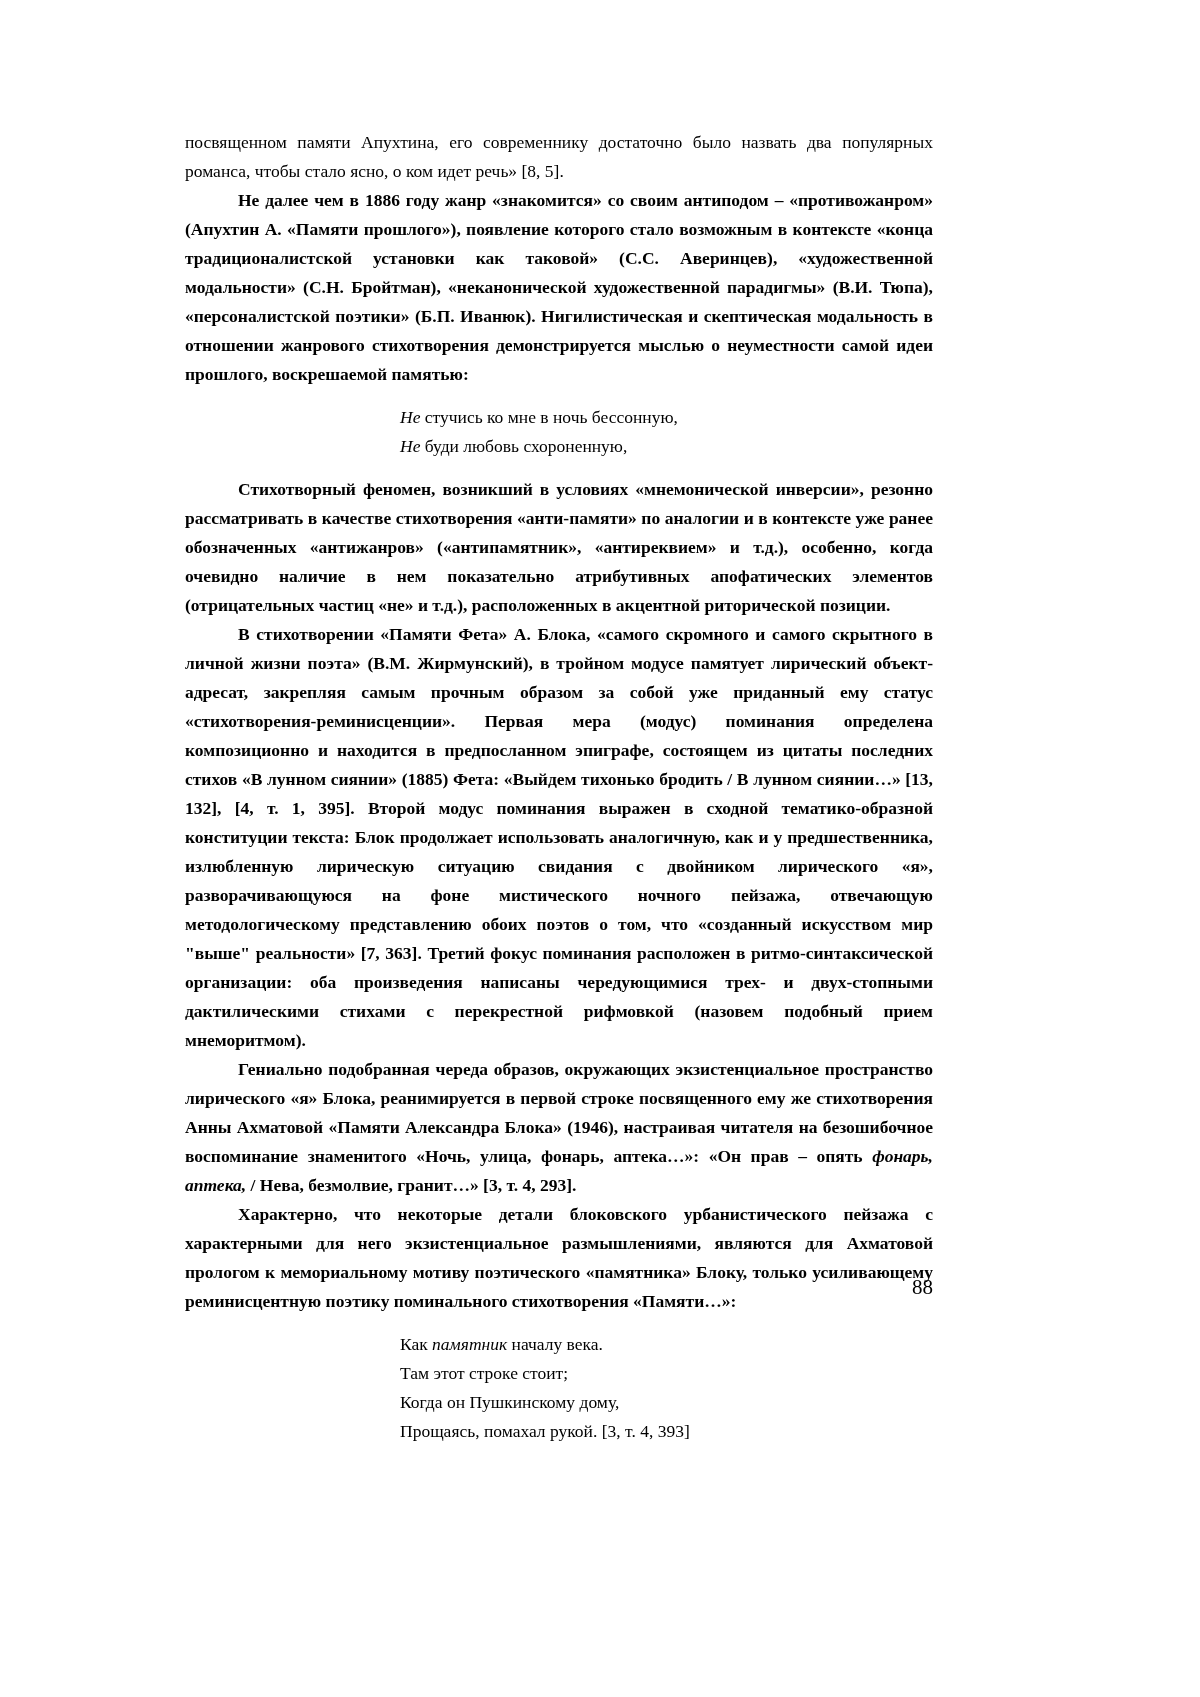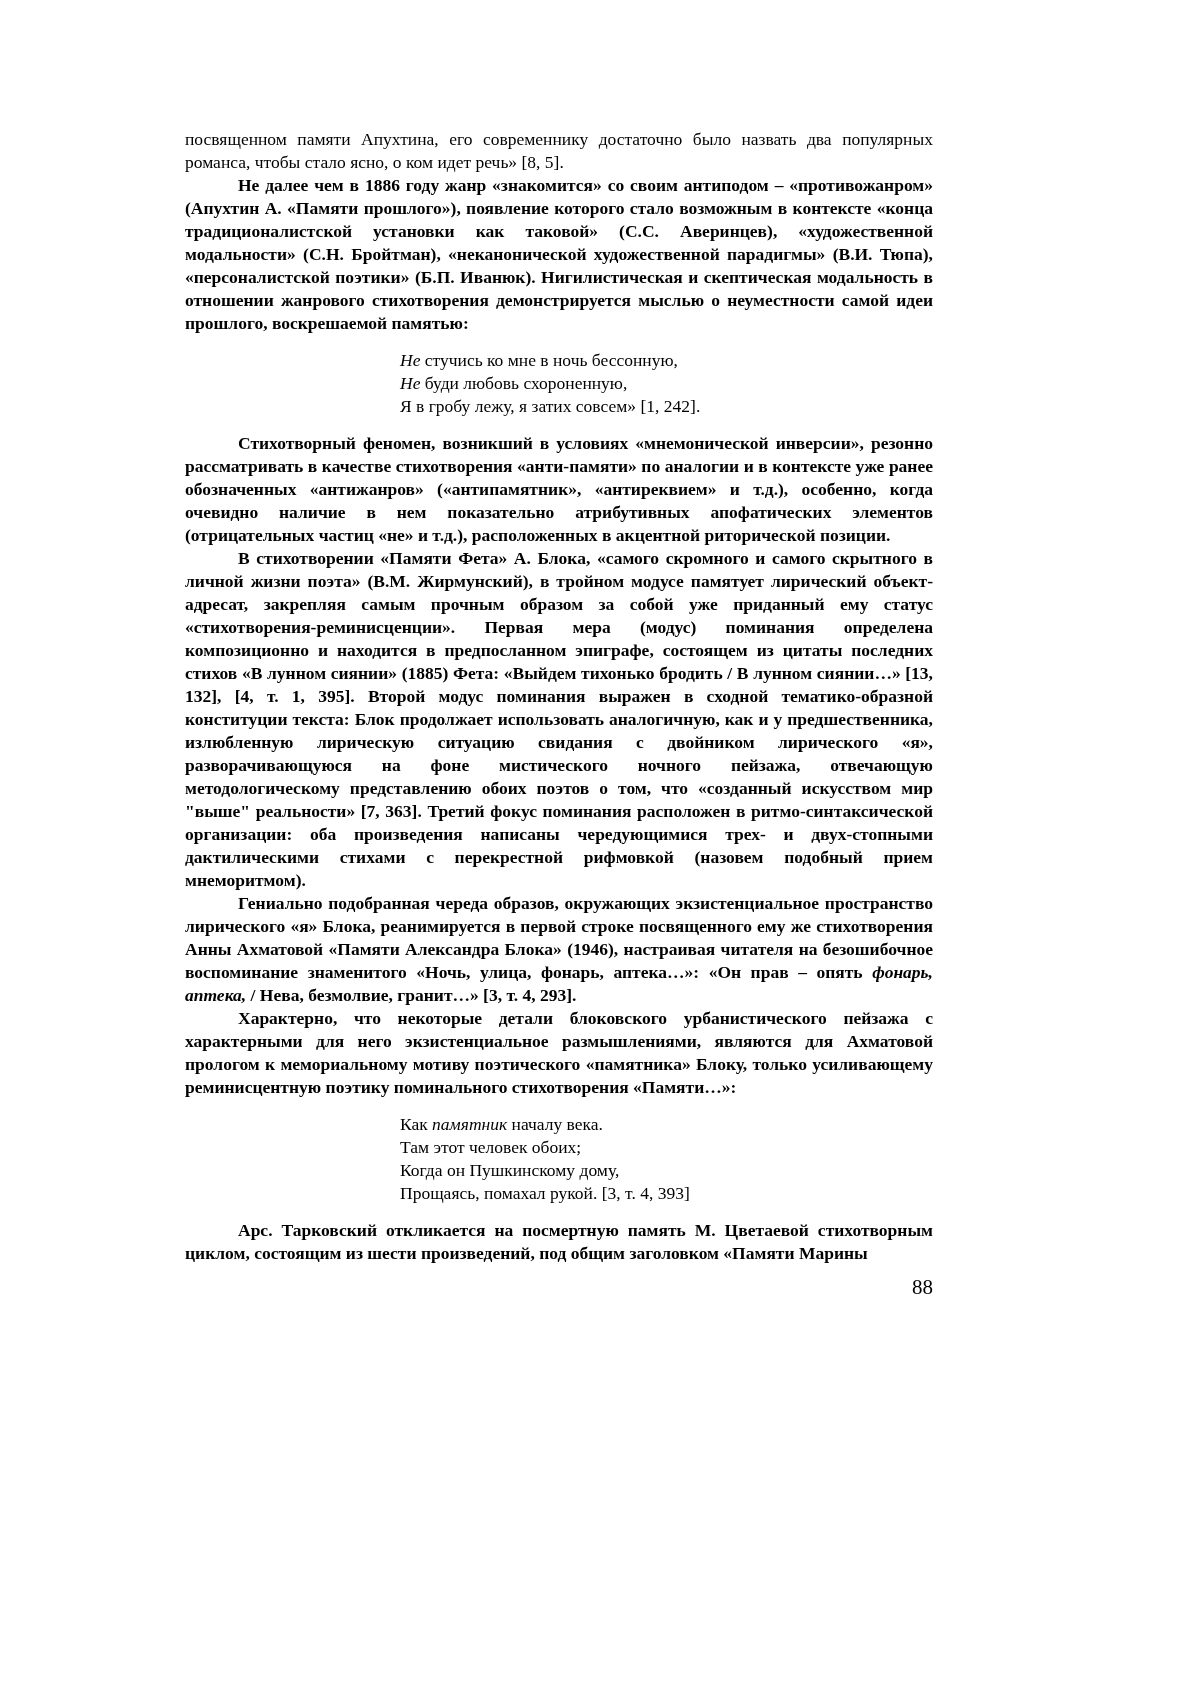--- a/index.html
+++ b/index.html
@@ -16,21 +16,21 @@
     background: #ffffff;
     overflow: hidden;
   }
   .content {
     position: absolute;
     left: 185px;
     top: 128px;
     width: 748px;
     font-family: "Liberation Serif", serif;
     font-size: 17.5px;
-    line-height: 23px;
+    line-height: 29px;
     color: #000000;
     text-align: justify;
   }
   .para { margin: 0; padding: 0; }
   .para.indent { text-indent: 53px; font-weight: bold; }
   .verse {
     margin: 14px 0 14px 215px;
     text-align: left;
   }
   .verse-line { white-space: nowrap; }
@@ -50,28 +50,26 @@
 </head>
 <body>
 
 <div class="page">
   <div class="content">
       <p class="para"><span class="run">посвященном памяти Апухтина, его современнику достаточно было назвать два популярных романса, чтобы стало ясно, о ком идет речь» [8, 5].</span></p>
       <p class="para indent"><span class="run">Не далее чем в 1886 году жанр «знакомится» со своим антиподом – «противожанром» (Апухтин А. «Памяти прошлого»), появление которого стало возможным в контексте «конца традиционалистской установки как таковой» (С.С. Аверинцев), «художественной модальности» (С.Н. Бройтман), «неканонической художественной парадигмы» (В.И. Тюпа), «персоналистской поэтики» (Б.П. Иванюк). Нигилистическая и скептическая модальность в отношении жанрового стихотворения демонстрируется мыслью о неуместности самой идеи прошлого, воскрешаемой памятью:</span></p>
       <div class="verse">
         <div class="verse-line"><span class="run italic">Не</span><span class="run"> стучись ко мне в ночь бессонную,</span></div>
         <div class="verse-line"><span class="run italic">Не</span><span class="run"> буди любовь схороненную,</span></div>
-        <div class="verse-line"><span class="run">Я в гробу лежу, я затих совсем» [1, 242].</span></div>
       </div>
       <p class="para indent"><span class="run">Стихотворный феномен, возникший в условиях «мнемонической инверсии», резонно рассматривать в качестве стихотворения «анти-памяти» по аналогии и в контексте уже ранее обозначенных «антижанров» («антипамятник», «антиреквием» и т.д.), особенно, когда очевидно наличие в нем показательно атрибутивных апофатических элементов (отрицательных частиц «не» и т.д.), расположенных в акцентной риторической позиции.</span></p>
       <p class="para indent"><span class="run">В стихотворении «Памяти Фета» А. Блока, «самого скромного и самого скрытного в личной жизни поэта» (В.М. Жирмунский), в тройном модусе памятует лирический объект-адресат, закрепляя самым прочным образом за собой уже приданный ему статус «стихотворения-реминисценции». Первая мера (модус) поминания определена композиционно и находится в предпосланном эпиграфе, состоящем из цитаты последних стихов «В лунном сиянии» (1885) Фета: «Выйдем тихонько бродить / В лунном сиянии…» [13, 132], [4, т. 1, 395]. Второй модус поминания выражен в сходной тематико-образной конституции текста: Блок продолжает использовать аналогичную, как и у предшественника, излюбленную лирическую ситуацию свидания с двойником лирического «я», разворачивающуюся на фоне мистического ночного пейзажа, отвечающую методологическому представлению обоих поэтов о том, что «созданный искусством мир "выше" реальности» [7, 363]. Третий фокус поминания расположен в ритмо-синтаксической организации: оба произведения написаны чередующимися трех- и двух-стопными дактилическими стихами с перекрестной рифмовкой (назовем подобный прием мнеморитмом).</span></p>
       <p class="para indent"><span class="run">Гениально подобранная череда образов, окружающих экзистенциальное пространство лирического «я» Блока, реанимируется в первой строке посвященного ему же стихотворения Анны Ахматовой «Памяти Александра Блока» (1946), настраивая читателя на безошибочное воспоминание знаменитого «Ночь, улица, фонарь, аптека…»: «Он прав – опять </span><span class="run italic">фонарь, аптека,</span><span class="run"> / Нева, безмолвие, гранит…» [3, т. 4, 293].</span></p>
       <p class="para indent"><span class="run">Характерно, что некоторые детали блоковского урбанистического пейзажа с характерными для него экзистенциальное размышлениями, являются для Ахматовой прологом к мемориальному мотиву поэтического «памятника» Блоку, только усиливающему реминисцентную поэтику поминального стихотворения «Памяти…»:</span></p>
       <div class="verse">
         <div class="verse-line"><span class="run">Как </span><span class="run italic">памятник</span><span class="run"> началу века.</span></div>
-        <div class="verse-line"><span class="run">Там этот человек обоих;</span></div>
+        <div class="verse-line"><span class="run">Там этот строке стоит;</span></div>
         <div class="verse-line"><span class="run">Когда он Пушкинскому дому,</span></div>
         <div class="verse-line"><span class="run">Прощаясь, помахал рукой. [3, т. 4, 393]</span></div>
       </div>
-      <p class="para indent"><span class="run">Арс. Тарковский откликается на посмертную память М. Цветаевой стихотворным циклом, состоящим из шести произведений, под общим заголовком «Памяти Марины</span></p>
     </div>
   <div class="page-number">88</div>
 </div>
 
 </body></html>

